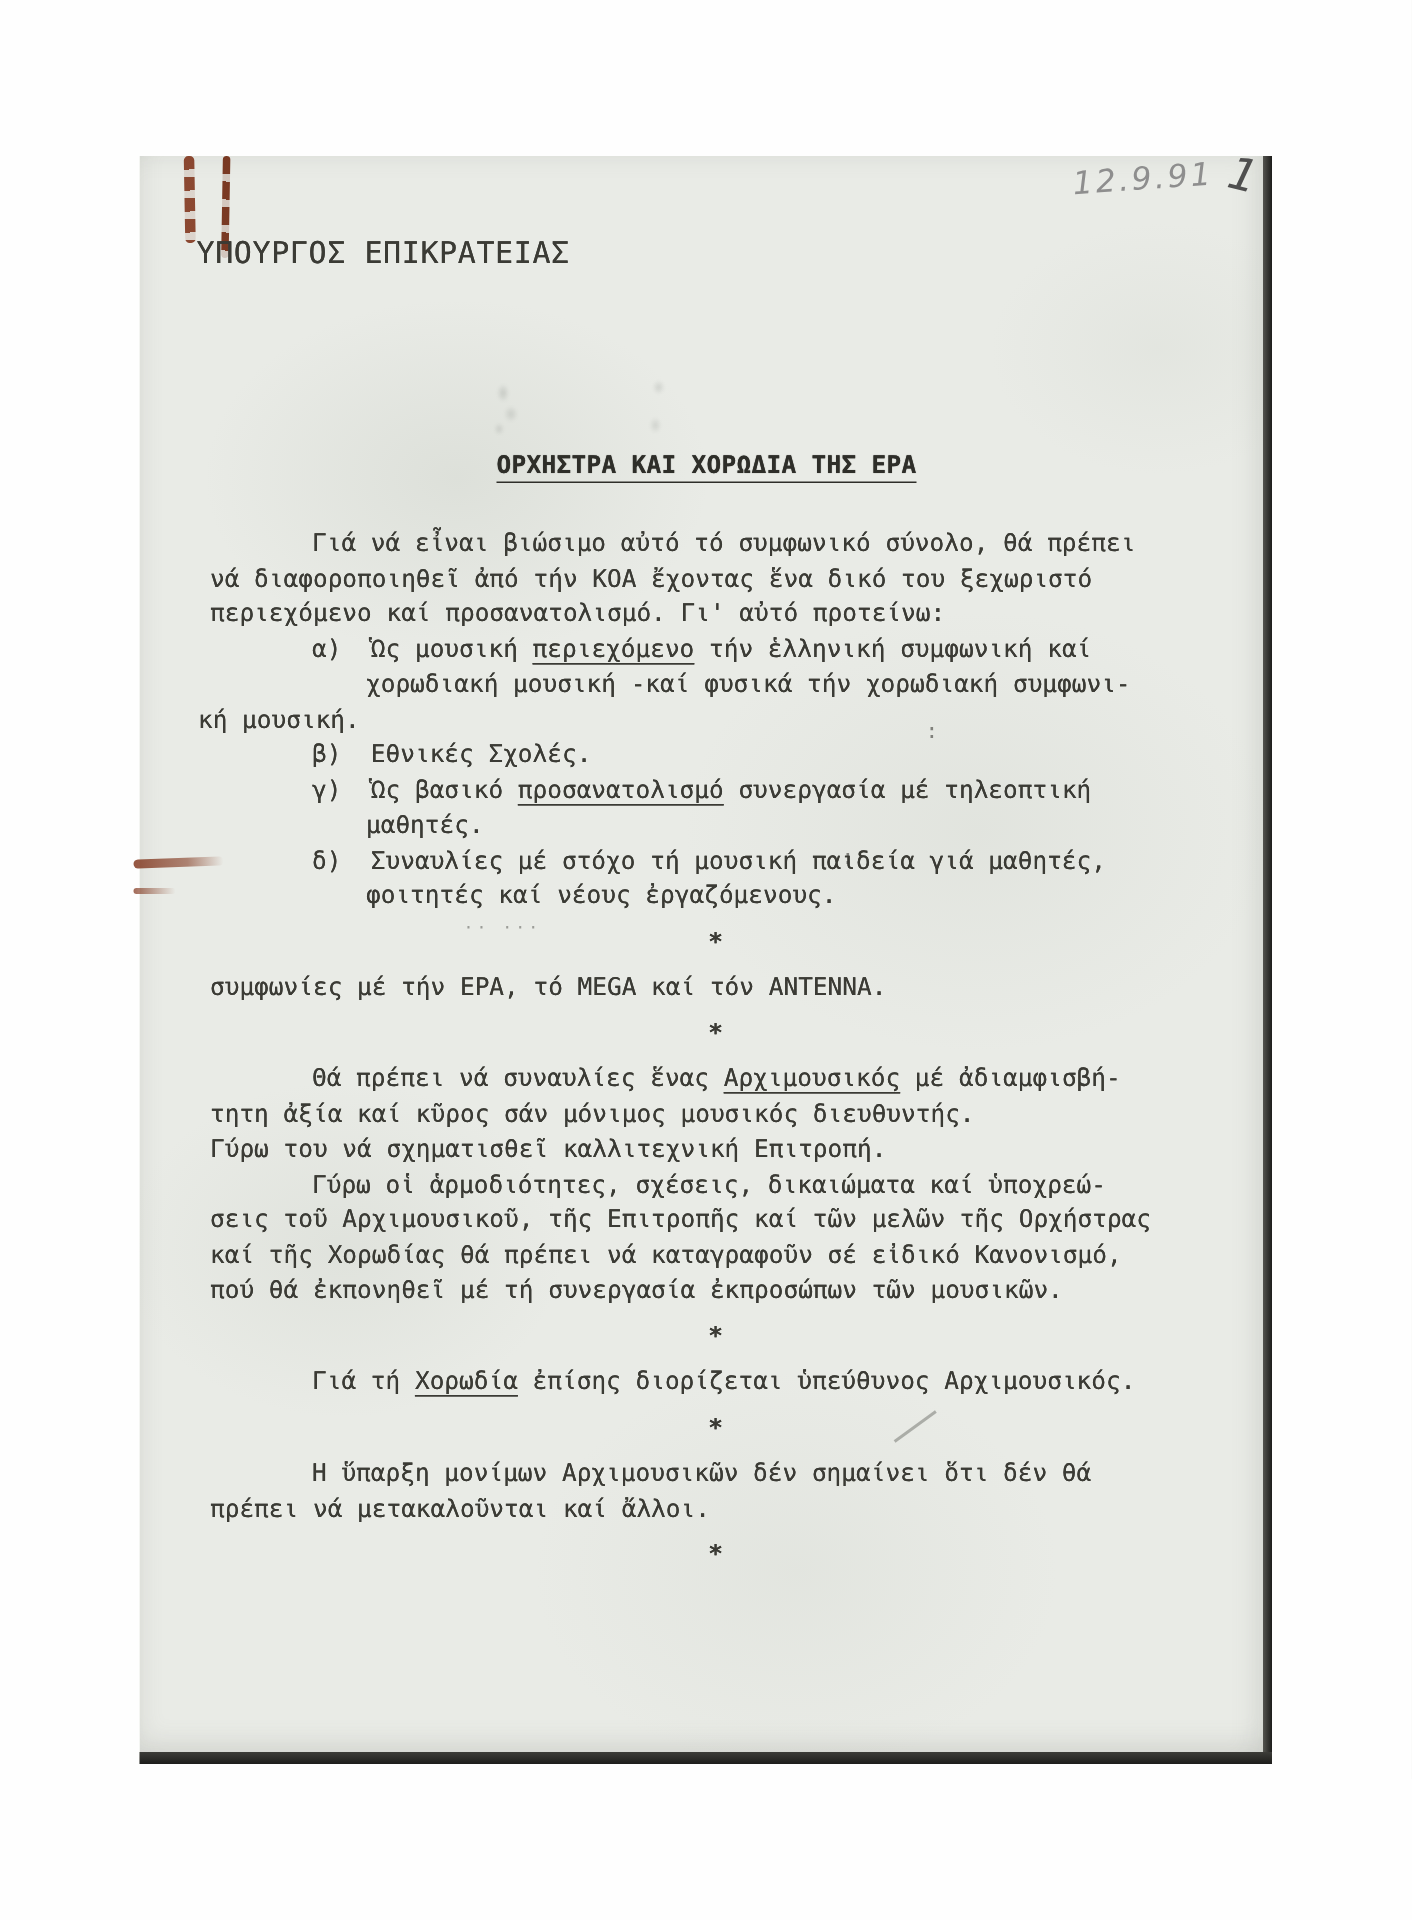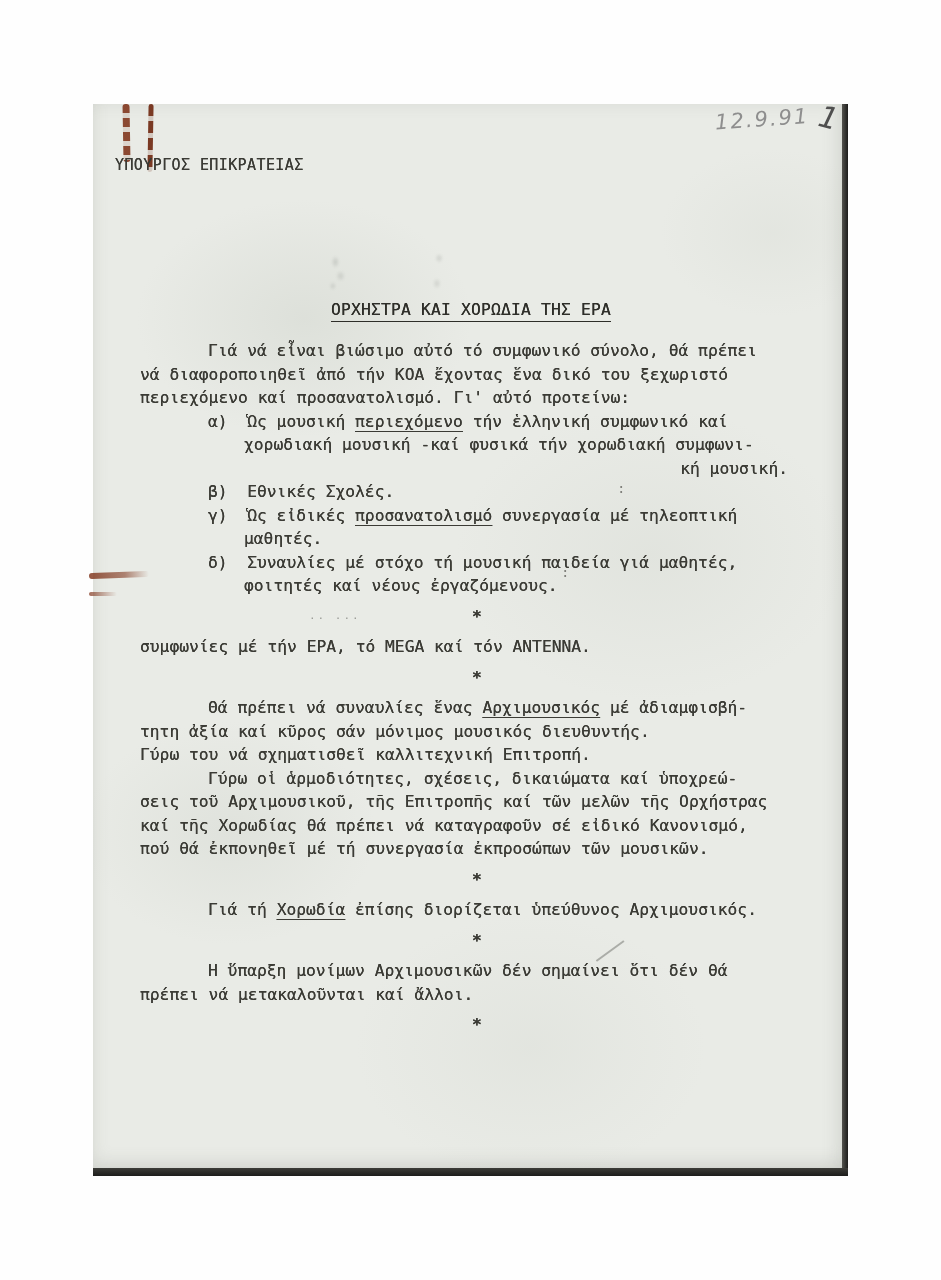--- a/index.html
+++ b/index.html
@@ -26,41 +26,41 @@
       radial-gradient(210px 160px at 18% 68%, rgba(193,199,189,.24), transparent 70%),
       radial-gradient(250px 190px at 58% 88%, rgba(200,205,196,.20), transparent 70%),
       radial-gradient(160px 120px at 90% 12%, rgba(203,208,199,.20), transparent 70%);
     box-shadow: inset -12px 0 16px rgba(110,115,105,.12), inset 0 -14px 16px rgba(110,115,105,.16);
   }
   .edge-right{position:absolute;top:0;right:0;width:6px;height:100%;
     background:linear-gradient(90deg,#54544f,var(--edge));}
   .edge-bottom{position:absolute;left:0;bottom:0;width:100%;height:8px;
     background:linear-gradient(180deg,#3c3c38,var(--edge));}
   .doc-header{
-    position:absolute;left:22px;top:52px;
-    font-size:15px;letter-spacing:.4px;color:var(--ink);
+    position:absolute;left:38px;top:52px;
+    font-size:20px;letter-spacing:.4px;color:var(--ink);
     text-shadow:0 0 .4px currentColor;white-space:pre;
   }
   .doc-title{
     position:absolute;left:238px;top:196px;
-    font-size:16.3px;font-weight:normal;color:#2e2e29;
+    font-size:16.3px;font-weight:bold;color:#2e2e29;
     white-space:pre;letter-spacing:.2px;
     border-bottom:1.8px solid #2e2e29;padding-bottom:2px;
     text-shadow:0 0 .5px currentColor;
   }
   .doc-body{
-    position:absolute;left:47px;top:235px;width:648px;
+    position:absolute;left:47px;top:246px;width:648px;
     font-size:16.3px;line-height:23.5px;color:var(--ink);
     text-shadow:0 0 .4px currentColor;
   }
   .line{white-space:pre;min-height:23.5px;}
   .line .u{text-decoration:underline;text-underline-offset:3.5px;text-decoration-thickness:1.4px;}
   .ind-para{padding-left:68px;}
   .ind-cont{padding-left:104px;}
-  .out{margin-left:-8px;text-align:right;}
+  .out{margin-left:-8px;}
   .star{text-align:center;text-indent:26px;margin:7px 0;font-weight:bold;}
   .hand-date{
     position:absolute;left:622px;top:3px;width:100px;
     font-family:"DejaVu Sans",sans-serif;font-style:italic;
     font-size:21px;letter-spacing:2px;color:var(--pencil);
     transform:rotate(-4deg);white-space:pre;
   }
   .hand-page{
     position:absolute;left:726px;top:-4px;
     font-family:"DejaVu Sans",sans-serif;font-style:italic;
@@ -108,25 +108,25 @@
     <div class="hand-page">1</div>
 
     <div class="doc-header">ΥΠΟΥΡΓΟΣ ΕΠΙΚΡΑΤΕΙΑΣ</div>
 
     <div class="doc-title">ΟΡΧΗΣΤΡΑ ΚΑΙ ΧΟΡΩΔΙΑ ΤΗΣ ΕΡΑ</div>
 
     <div class="doc-body">
         <div class="line ind-para"><span>Γιά νά εἶναι βιώσιμο αὐτό τό συμφωνικό σύνολο, θά πρέπει</span></div>
         <div class="line"><span>νά διαφοροποιηθεῖ ἀπό τήν ΚΟΑ ἔχοντας ἕνα δικό του ξεχωριστό</span></div>
         <div class="line"><span>περιεχόμενο καί προσανατολισμό. Γι' αὐτό προτείνω:</span></div>
-        <div class="line ind-para"><span>α)  Ὡς μουσική </span><span class="u">περιεχόμενο</span><span> τήν ἑλληνική συμφωνικό καί</span></div>
+        <div class="line ind-para"><span>α)  Ὡς μουσική </span><span class="u">περιεχόμενο</span><span> τήν ἑλληνική συμφωνική καί</span></div>
         <div class="line ind-cont"><span>χορωδιακή μουσική -καί φυσικά τήν χορωδιακή συμφωνι-</span></div>
         <div class="line out"><span>κή μουσική.</span></div>
         <div class="line ind-para"><span>β)  Εθνικές Σχολές.</span></div>
-        <div class="line ind-para"><span>γ)  Ὡς εἰδικές </span><span class="u">προσανατολισμό</span><span> συνεργασία μέ τηλεοπτική</span></div>
+        <div class="line ind-para"><span>γ)  Ὡς βασικό </span><span class="u">προσανατολισμό</span><span> συνεργασία μέ τηλεοπτική</span></div>
         <div class="line ind-cont"><span>μαθητές.</span></div>
         <div class="line ind-para"><span>δ)  Συναυλίες μέ στόχο τή μουσική παιδεία γιά μαθητές,</span></div>
         <div class="line ind-cont"><span>φοιτητές καί νέους ἐργαζόμενους.</span></div>
         <div class="line star"><span>*</span></div>
         <div class="line"><span>συμφωνίες μέ τήν ΕΡΑ, τό MEGA καί τόν ANTENNA.</span></div>
         <div class="line star"><span>*</span></div>
         <div class="line ind-para"><span>Θά πρέπει νά συναυλίες ἕνας </span><span class="u">Αρχιμουσικός</span><span> μέ ἀδιαμφισβή-</span></div>
         <div class="line"><span>τητη ἀξία καί κῦρος σάν μόνιμος μουσικός διευθυντής.</span></div>
         <div class="line"><span>Γύρω του νά σχηματισθεῖ καλλιτεχνική Επιτροπή.</span></div>
         <div class="line ind-para"><span>Γύρω οἱ ἁρμοδιότητες, σχέσεις, δικαιώματα καί ὑποχρεώ-</span></div>

